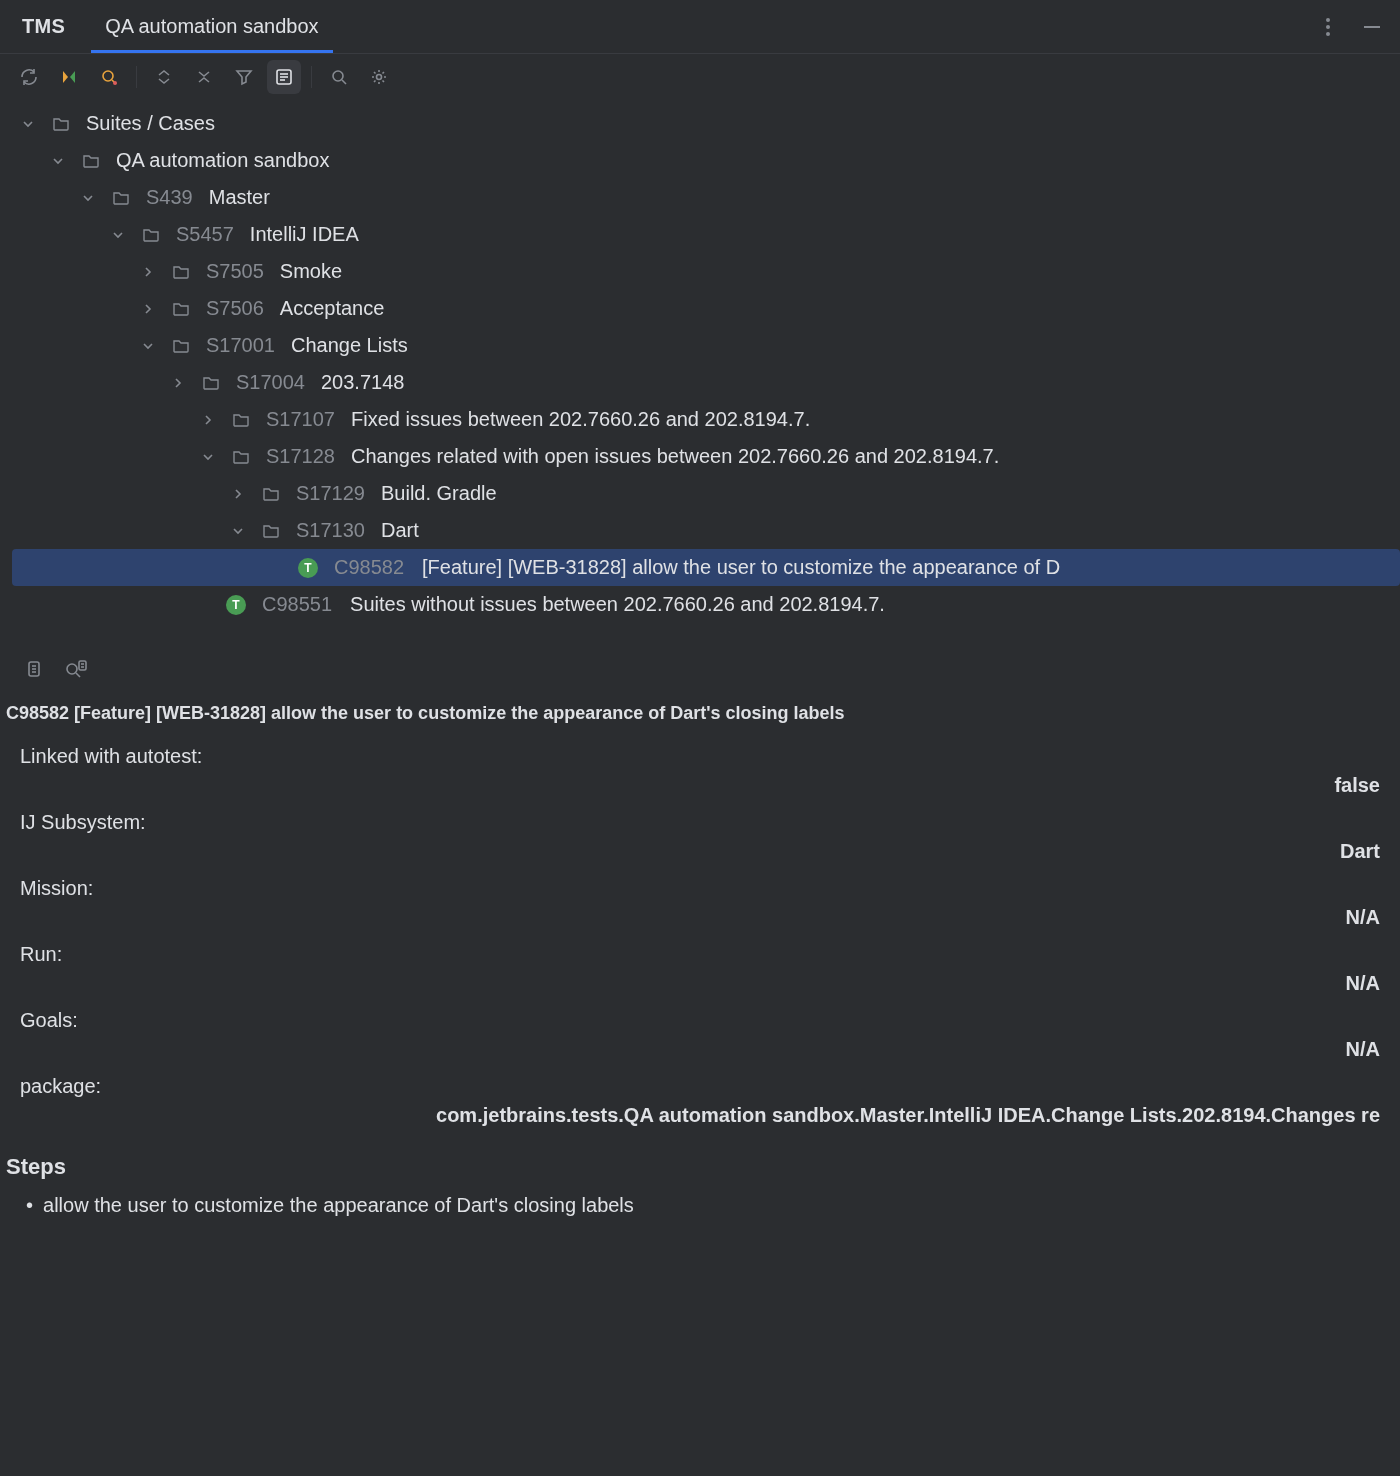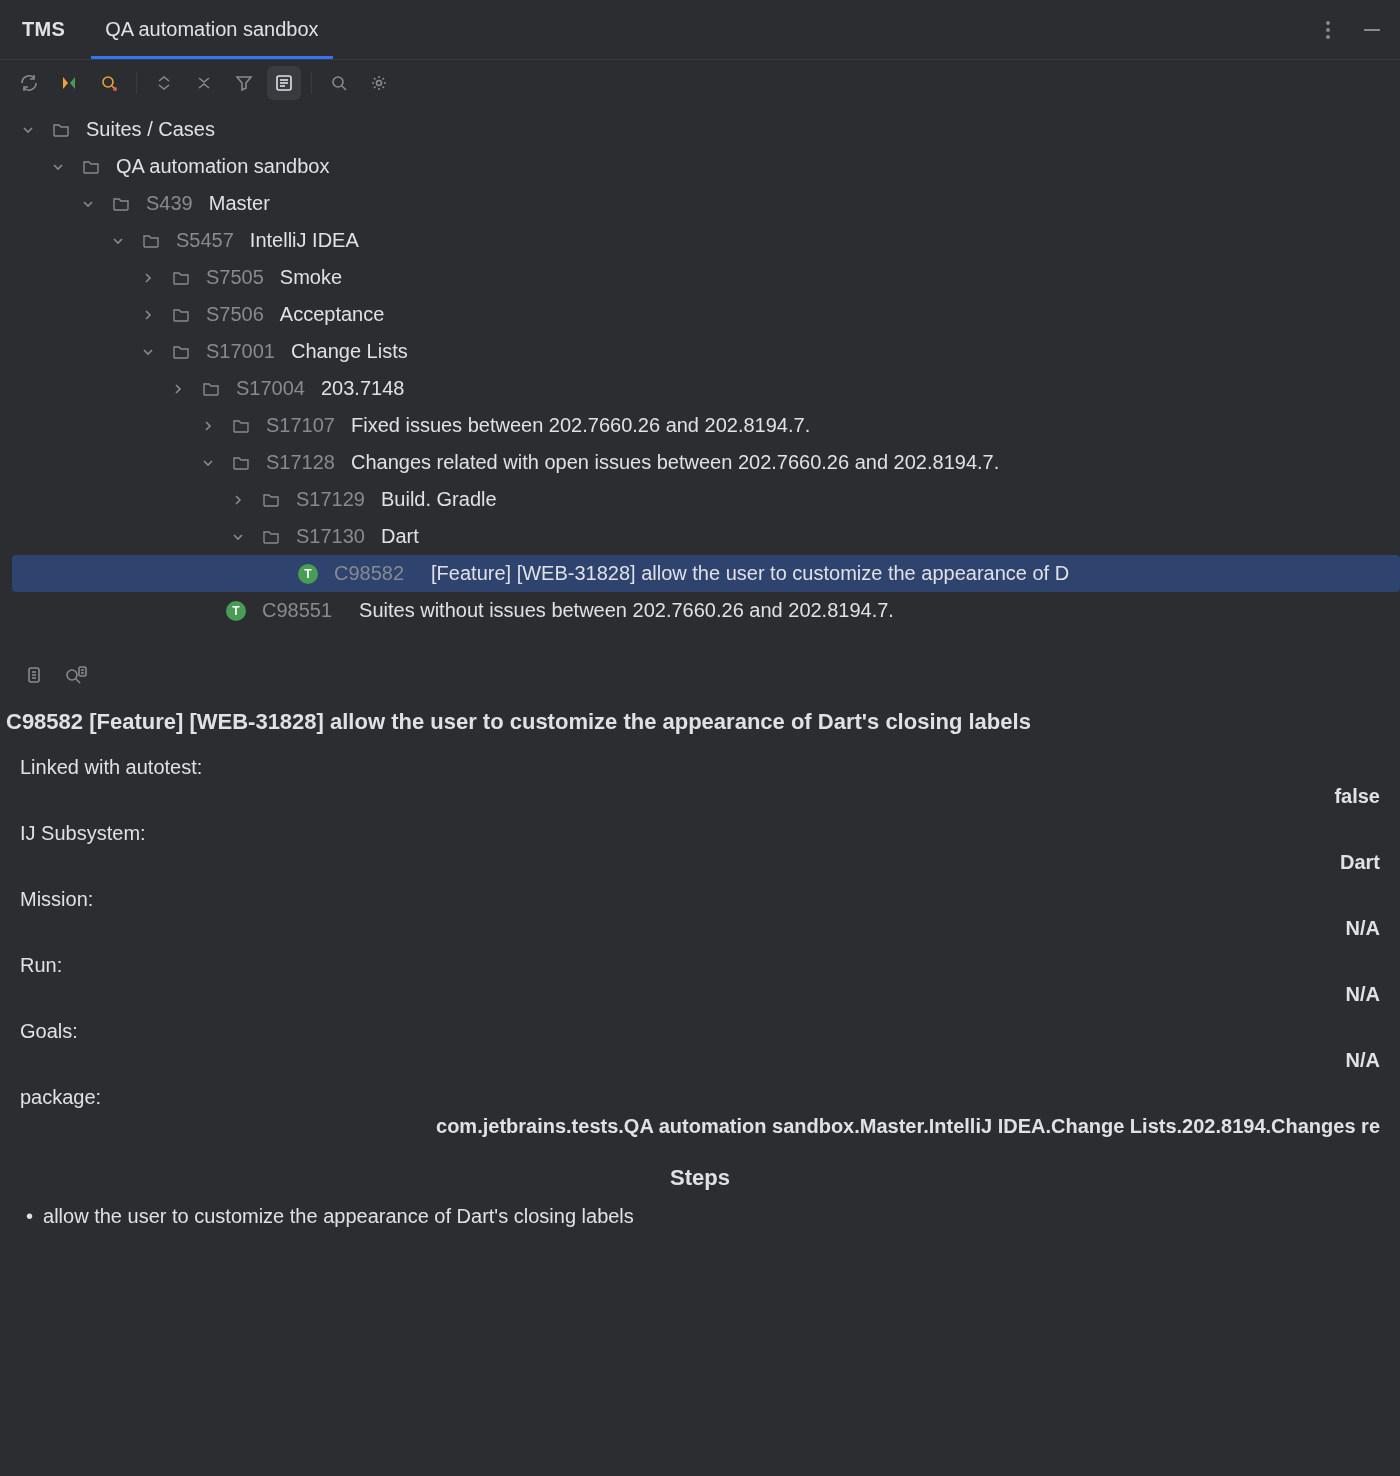--- a/index.html
+++ b/index.html
@@ -23,21 +23,21 @@
     font-size: 19px;
     width: 1400px;
     height: 1476px;
     overflow: hidden;
   }
 
   
   .header {
     display: flex;
     align-items: center;
-    height: 60px;
+    height: 54px;
     border-bottom: 1px solid var(--border);
     padding: 0 14px;
   }
   .header-title {
     font-weight: 700;
     font-size: 20px;
     letter-spacing: .3px;
     padding: 0 8px;
   }
   .tab {
@@ -102,50 +102,49 @@
   .row.selected { background: var(--selection); margin-left:12px; border-radius:4px;}
   .chev { width:16px; display:inline-flex; justify-content:center; color: var(--fg-dim); }
   .folder-ico { width:18px; height:18px; display:inline-flex; }
   .suite-id { color: var(--fg-dim); }
   .case-badge {
     width:20px; height:20px; border-radius:50%;
     background: var(--green);
     display:inline-flex; align-items:center; justify-content:center;
     color:#fff; font-size:12px; font-weight:700;
   }
-  .case-id { color: var(--fg-dim); margin-right:11px;}
+  .case-id { color: var(--fg-dim); margin-right:2px;}
 
   
   .details-toolbar {
     display:flex; gap:14px;
     padding: 18px 20px 8px 20px;
     font-size:18px;
     color: var(--fg-dim);
   }
   .dt-btn { width:28px; height:28px; display:flex; align-items:center; justify-content:center;}
   .case-title {
     font-weight:700;
-    font-size:22px;
+    font-size:18px;
     padding: 12px 6px 10px 6px;
   }
   .field-list { padding: 4px 20px; }
   .field-row {
     display:flex;
     gap:6px;
     padding: 7px 0;
     font-size:20px;
     flex-direction:column;
   }
   .field-label {}
   .field-value { font-weight:700;text-align:right; }
   .steps-heading {
     font-weight:700;
     font-size:22px;
     padding: 16px 6px 10px 6px;
-    text-align: center;
   }
   .step-row {
     padding: 4px 6px 0 26px;
     font-size:20px;
     display:flex; gap:10px;
   }
   .bullet {}
 
   svg { display:block; }
 </style>

